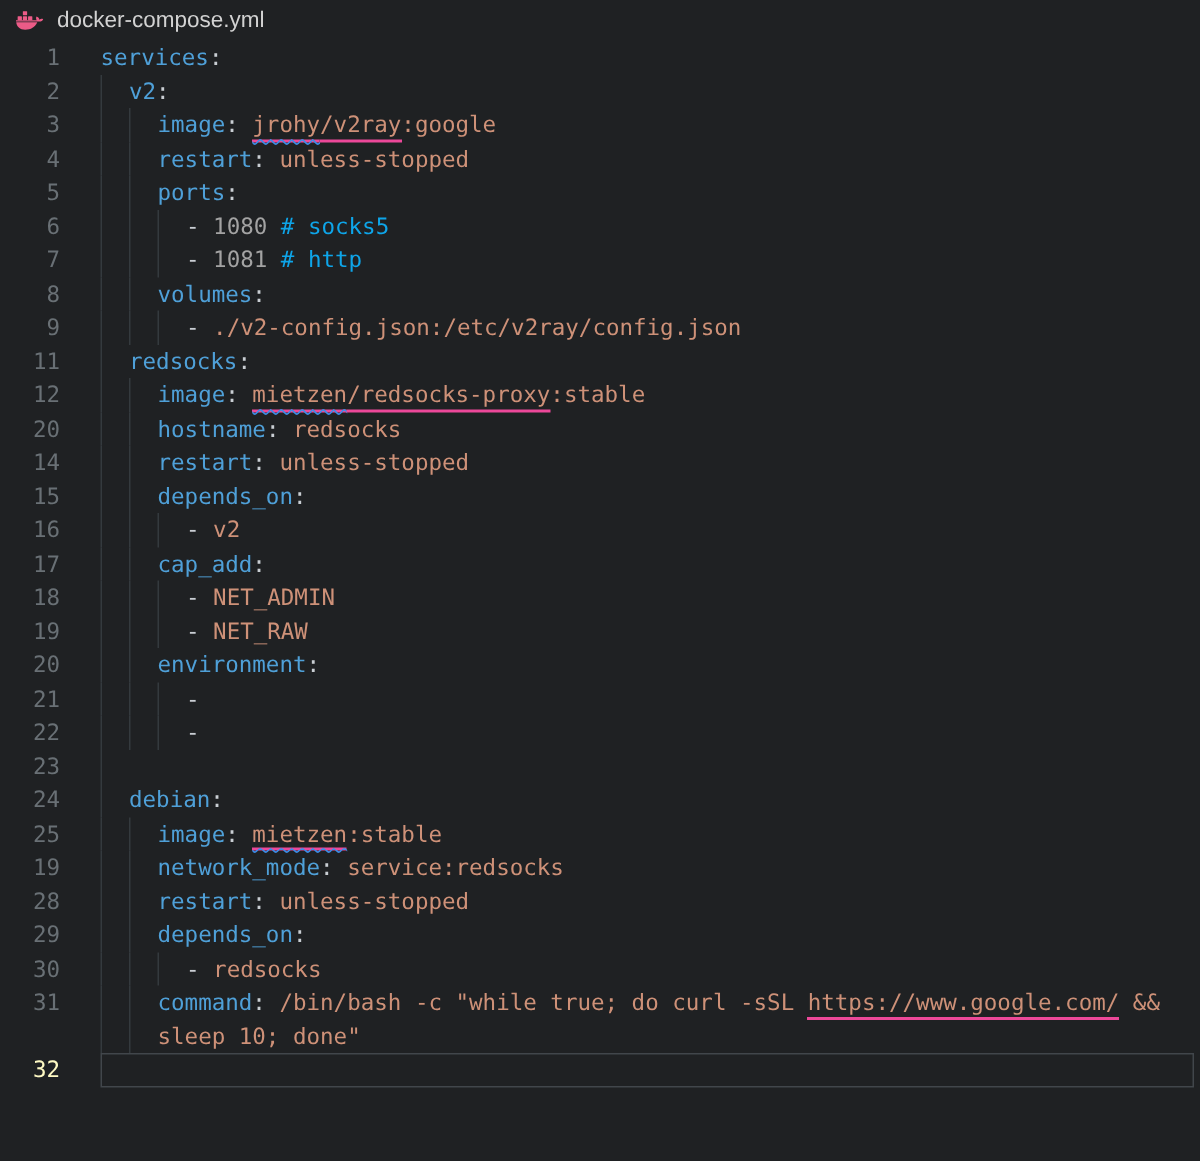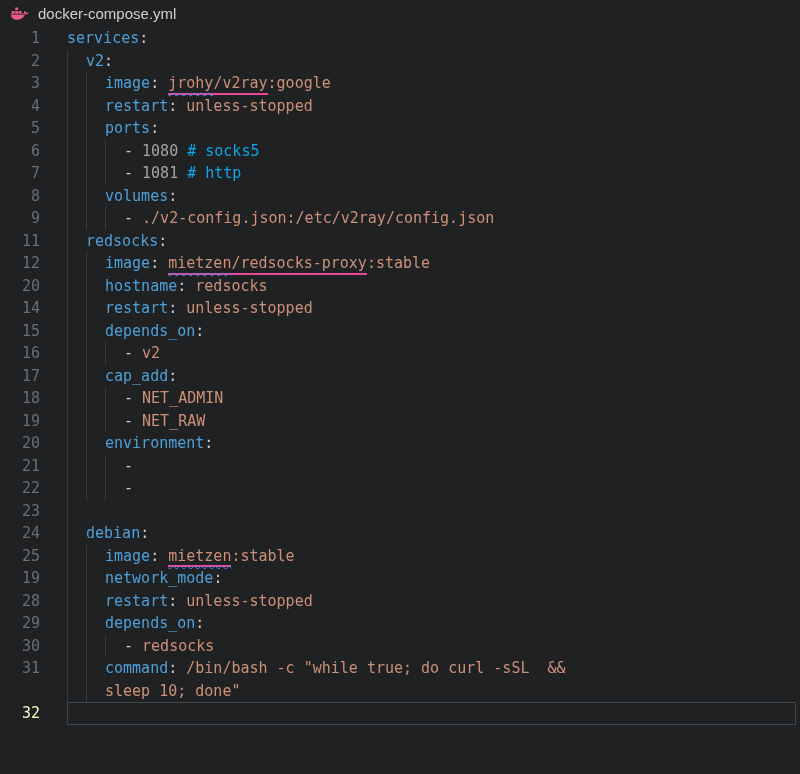--- a/index.html
+++ b/index.html
@@ -337,20 +337,21 @@
         </div>
       </div>
       <div class="line">
         <div class="gut">19</div>
         <div class="body">
           <div class="row">
             <span class="g"></span>
             <span class="g"></span>
             <span class="key">network_mode</span>
             <span class="pn">: </span>
+            <span class="str">service:redsocks</span>
           </div>
         </div>
       </div>
       <div class="line">
         <div class="gut">28</div>
         <div class="body">
           <div class="row">
             <span class="g"></span>
             <span class="g"></span>
             <span class="key">restart</span>
@@ -384,20 +385,21 @@
       </div>
       <div class="line">
         <div class="gut">31</div>
         <div class="body">
           <div class="row">
             <span class="g"></span>
             <span class="g"></span>
             <span class="key">command</span>
             <span class="pn">: </span>
             <span class="str">/bin/bash -c "while true; do curl -sSL </span>
+            <span class="str lnk">https://www.google.com/</span>
             <span class="str"> &amp;&amp;</span>
           </div>
           <div class="row">
             <span class="g"></span>
             <span class="g"></span>
             <span class="str">sleep 10; done"</span>
           </div>
         </div>
       </div>
       <div class="line curline">

